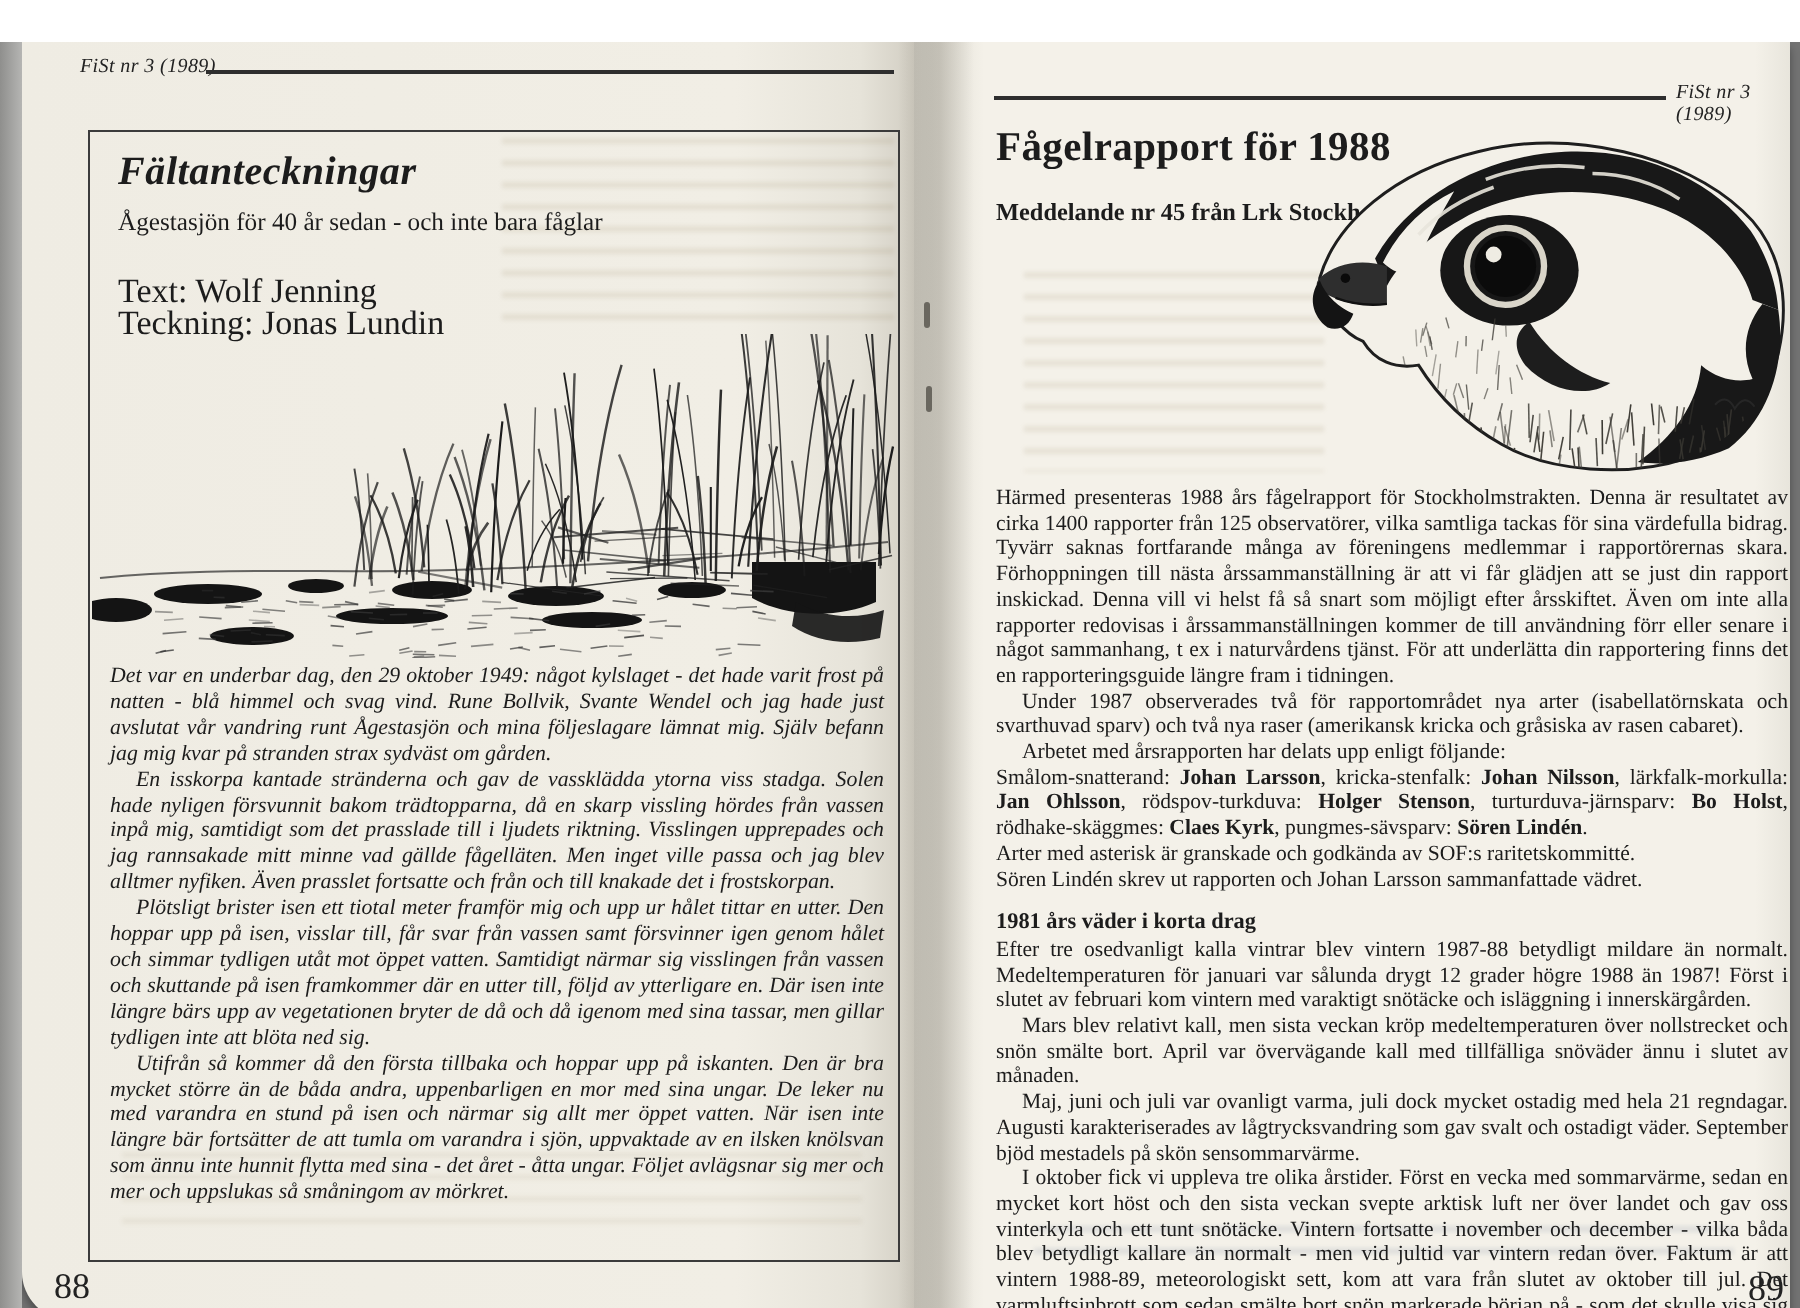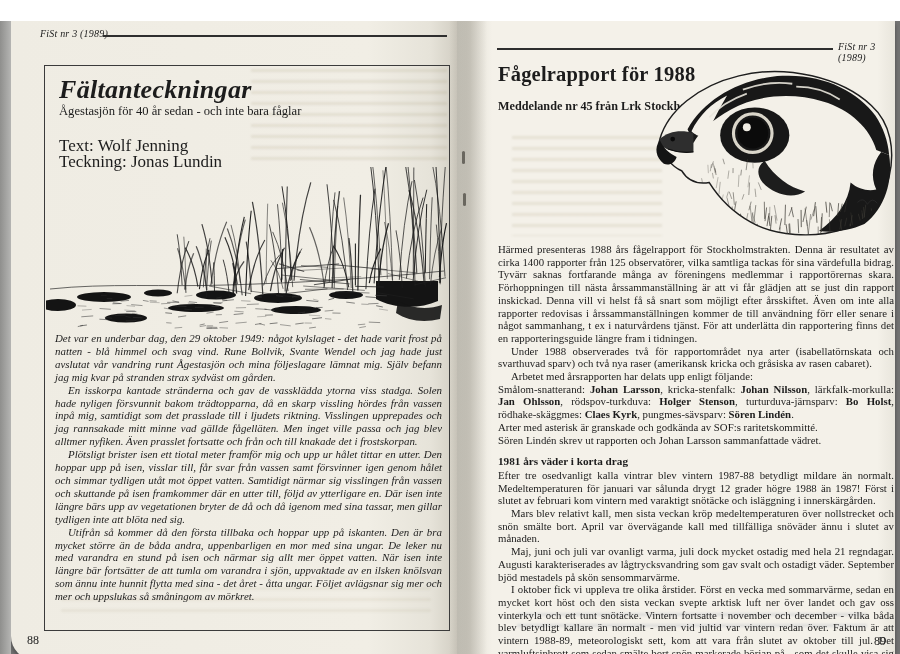--- a/index.html
+++ b/index.html
@@ -9,25 +9,25 @@
          border-bottom-left-radius:24px;border-bottom-right-radius:6px;overflow:hidden;
          box-shadow:0 3px 4px rgba(0,0,0,.35);}
   .page{position:absolute;top:0;bottom:0;}
   #page-left{left:0;width:446px;background:linear-gradient(90deg,#efece3 0%,#f1eee5 80%,#e6e3d9 94%,#d2cec3 100%);}
   #page-right{left:446px;right:0;background:linear-gradient(90deg,#c9c6bc 0%,#e2dfd5 3%,#f4f1e9 8%,#f4f1e9 96%,#e8e5dc 100%);}
   #gutter{position:absolute;left:438px;top:0;width:38px;height:100%;pointer-events:none;
           background:linear-gradient(90deg,rgba(60,55,45,0) 0%,rgba(60,55,45,.16) 45%,rgba(90,85,75,.22) 55%,rgba(60,55,45,0) 100%);}
   .staple{position:absolute;width:3px;height:13px;background:#6a675f;border-radius:2px;}
   .rule{position:absolute;height:1.5px;background:#2e2e2e;}
   .journal-header{position:absolute;font-style:italic;font-size:10px;letter-spacing:.2px;color:#222;}
-  .pagenum{position:absolute;font-size:12px;color:#222;}
+  .pagenum{position:absolute;font-size:18px;color:#222;}
 
   
   #feature-box{position:absolute;left:44px;top:44px;width:404px;height:564px;border:1.5px solid #3b3b3b;}
-  #left-title{position:absolute;left:59px;top:54px;font-size:26px;font-weight:bold;font-style:italic;letter-spacing:.3px;}
+  #left-title{position:absolute;left:59px;top:54px;font-size:20px;font-weight:bold;font-style:italic;letter-spacing:.3px;}
   #left-subtitle{position:absolute;left:59px;top:83px;font-size:12.6px;font-weight:normal;}
   .credit{position:absolute;left:59px;font-size:17px;}
   #lake-art{position:absolute;left:46px;top:146px;width:402px;height:162px;}
   #story{position:absolute;left:55px;top:311px;width:387px;font-size:10.9px;line-height:12.9px;
          font-style:italic;text-align:justify;}
   #story p{margin:0;}
   #story p.ind{text-indent:13px;}
 
   
   #right-title{position:absolute;left:497px;top:42px;font-size:20.5px;font-weight:bold;letter-spacing:.2px;}
@@ -420,21 +420,21 @@
             <path d="M75.8,105.9 l1.6,5.5" stroke-width="0.7" opacity="0.69"></path>
             <path d="M108.3,136.2 l0.9,8.4" stroke-width="0.7" opacity="0.60"></path>
             <path d="M70.9,124.5 l-1.9,11.1" stroke-width="0.7" opacity="0.44"></path>
             <path d="M65.2,120.2 l1.0,5.6" stroke-width="0.7" opacity="0.55"></path>
           </g>
         <path d="M212,150 q6,-6 10,2 q5,-8 10,-1" stroke="#2a2a2a" stroke-width="1" fill="none" opacity=".8"></path>
       </svg>
 
       <div id="report" style="left:41px;">
         <p>Härmed presenteras 1988 års fågelrapport för Stockholmstrakten. Denna är resultatet av cirka 1400 rapporter från 125 observatörer, vilka samtliga tackas för sina värdefulla bidrag. Tyvärr saknas fortfarande många av föreningens medlemmar i rapportörernas skara. Förhoppningen till nästa årssammanställning är att vi får glädjen att se just din rapport inskickad. Denna vill vi helst få så snart som möjligt efter årsskiftet. Även om inte alla rapporter redovisas i årssammanställningen kommer de till användning förr eller senare i något sammanhang, t ex i naturvårdens tjänst. För att underlätta din rapportering finns det en rapporteringsguide längre fram i  tidningen.</p>
-        <p class="ind"><span>Under 1988 observerades två för rapportområdet nya arter (isabellatörnskata och svarthuvad sparv) och två nya raser (amerikansk kricka och gråsiska av rasen </span><span style="">cabaret</span><span>).</span></p>
+        <p class="ind"><span>Under 1987 observerades två för rapportområdet nya arter (isabellatörnskata och svarthuvad sparv) och två nya raser (amerikansk kricka och gråsiska av rasen </span><span style="">cabaret</span><span>).</span></p>
         <p class="ind">Arbetet med årsrapporten har delats upp enligt följande:</p>
         <p><span>Smålom-snatterand: </span><span style="font-weight: bold;">Johan Larsson</span><span>, kricka-stenfalk: </span><span style="font-weight: bold;">Johan Nilsson</span><span>, lärkfalk-morkulla: </span><span style="font-weight: bold;">Jan Ohlsson</span><span>, rödspov-turkduva: </span><span style="font-weight: bold;">Holger Stenson</span><span>, turturduva-järnsparv: </span><span style="font-weight: bold;">Bo Holst</span><span>, rödhake-skäggmes: </span><span style="font-weight: bold;">Claes Kyrk</span><span>, pungmes-sävsparv: </span><span style="font-weight: bold;">Sören Lindén</span><span>.</span></p>
         <p>Arter med asterisk är granskade och godkända av SOF:s raritetskommitté.</p>
         <p>Sören Lindén skrev ut rapporten och Johan Larsson sammanfattade vädret.</p>
         <p id="weather-heading">1981 års väder i korta drag</p>
         <p>Efter tre osedvanligt kalla vintrar blev vintern 1987-88 betydligt mildare än normalt. Medeltemperaturen för januari var sålunda drygt 12 grader högre 1988 än 1987!  Först i slutet av februari kom vintern med varaktigt snötäcke och isläggning i innerskärgården.</p>
         <p class="ind">Mars blev relativt kall, men sista veckan kröp medeltemperaturen över nollstrecket och snön smälte bort. April var övervägande kall med tillfälliga snöväder ännu i slutet av månaden.</p>
         <p class="ind">Maj, juni och juli var ovanligt varma, juli dock mycket ostadig med hela 21 regndagar. Augusti karakteriserades av lågtrycksvandring som gav svalt och ostadigt väder. September bjöd mestadels på skön sensommarvärme.</p>
         <p class="ind">I oktober fick vi uppleva tre olika årstider. Först en vecka med sommarvärme, sedan en mycket kort höst och den sista veckan svepte arktisk luft ner över landet och gav oss vinterkyla och ett tunt snötäcke. Vintern fortsatte i november och december - vilka båda blev betydligt kallare än normalt - men vid jultid var vintern redan över. Faktum är att vintern 1988-89, meteorologiskt sett, kom att vara från slutet av oktober till jul. Det varmluftsinbrott som sedan smälte bort snön markerade början på - som det skulle visa sig - den tidigaste våren i mannaminne.</p>
       </div>

